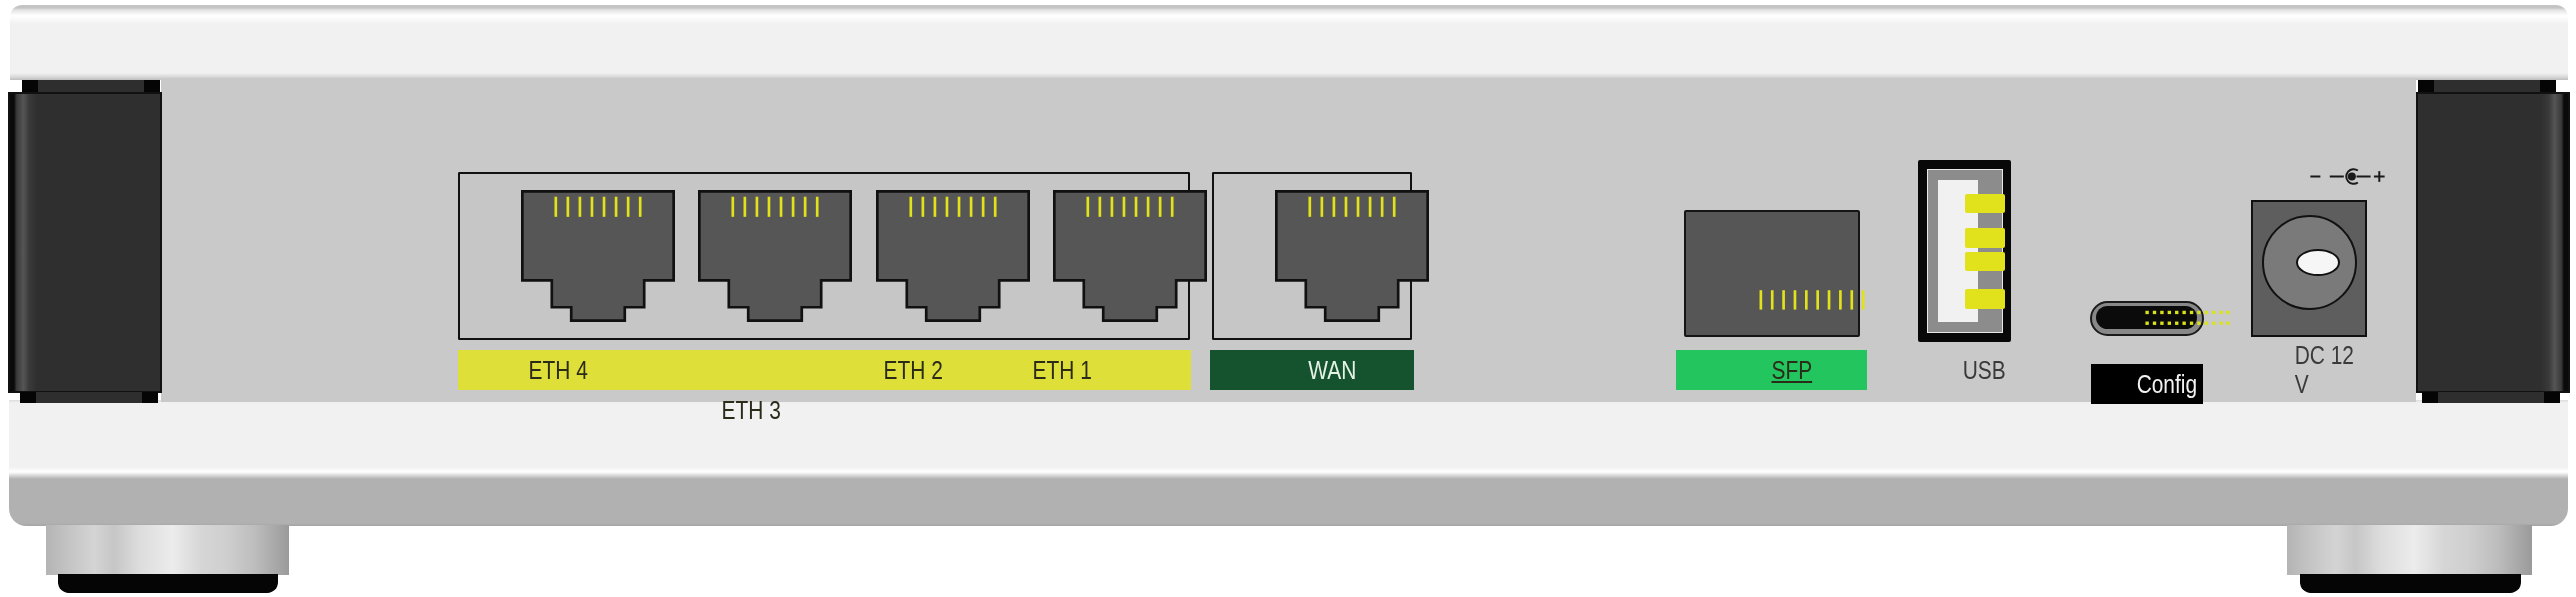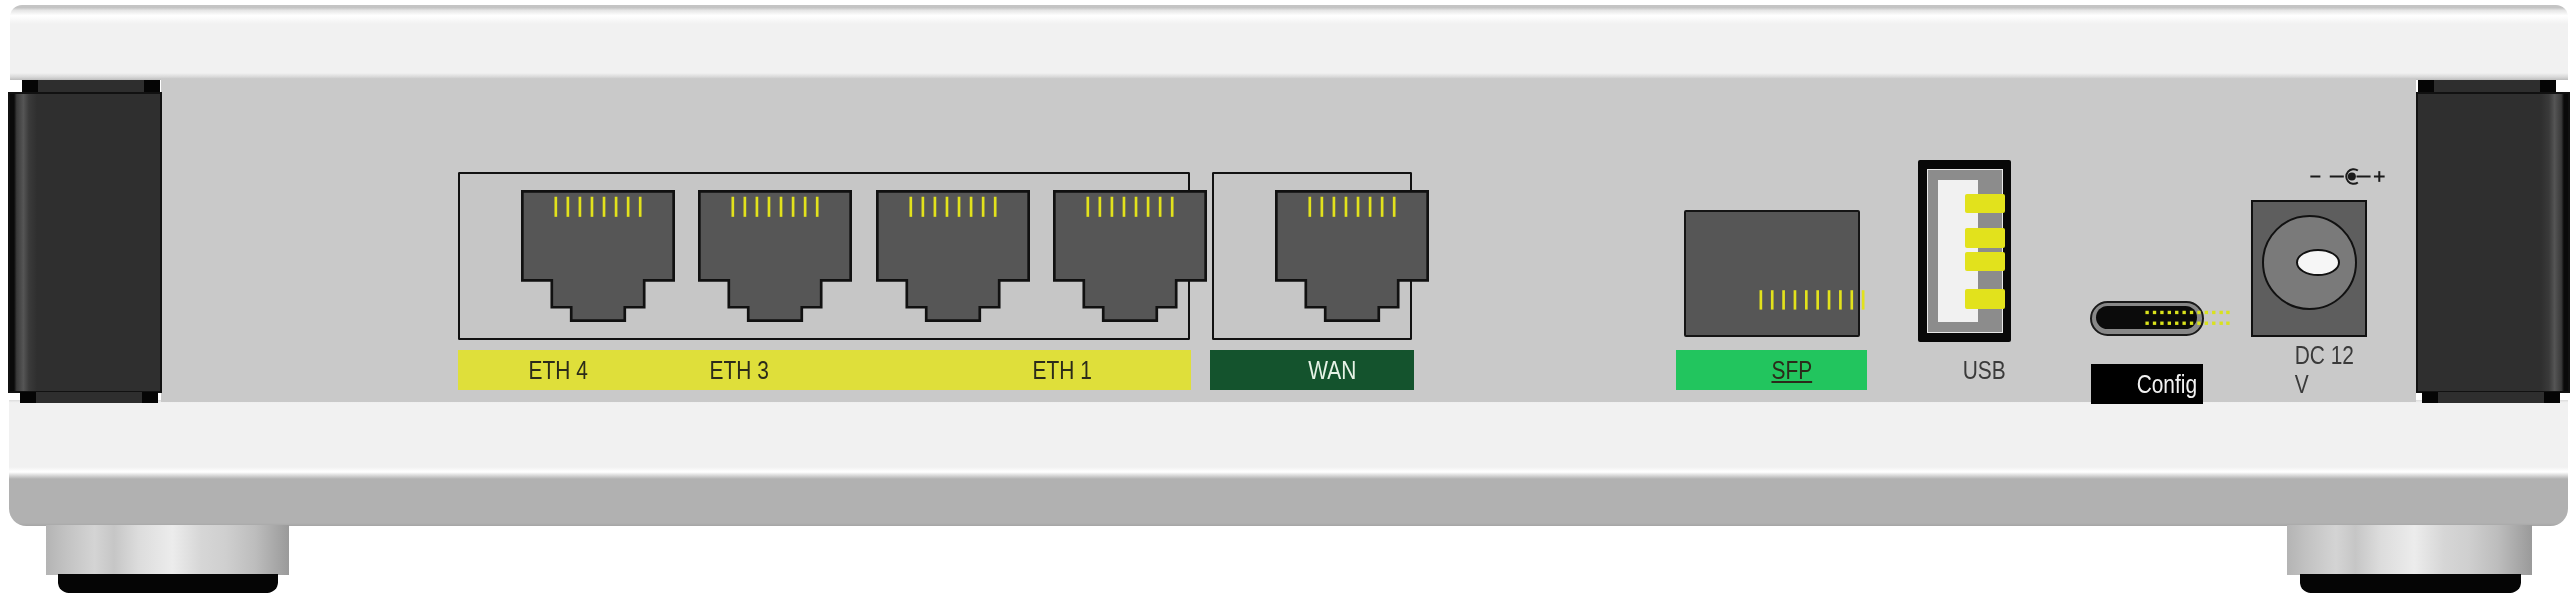--- a/index.html
+++ b/index.html
@@ -135,22 +135,25 @@
         <line x1="160" y1="10" x2="160" y2="40"></line>
         <line x1="178" y1="10" x2="178" y2="40"></line>
       </g>
   </svg>
 </div>
 
 <div class="abs lbl-eth" style="left:458px;top:350px;width:733px;height:40px;">
   <div class="eth-label-cell" style="left:23px;width:154px;">
       <span>ETH 4</span>
     </div>
-  <div class="eth-label-cell" style="left:204px;width:154px;">
+  <div class="eth-label-cell" style="left:216px;width:154px;margin-top:40px;">
       <span>ETH 3</span>
+    </div>
+  <div class="eth-label-cell" style="left:378px;width:154px;">
+      <span>ETH 2</span>
     </div>
   <div class="eth-label-cell" style="left:527px;width:154px;">
       <span>ETH 1</span>
     </div>
 </div>
 
 <div class="abs port-frame" style="left:1212px;top:172px;width:200px;height:168px;"></div>
 <div class="abs rj45" style="left:1235px;top:190px;">
   <svg width="154" height="132" viewBox="0 0 230 197">
     <path d="M2 2 H228 V135 H184 V175 H155 V195 H75 V175 H46 V135 H2 Z" fill="#565656" stroke="#111" stroke-width="4"></path>

